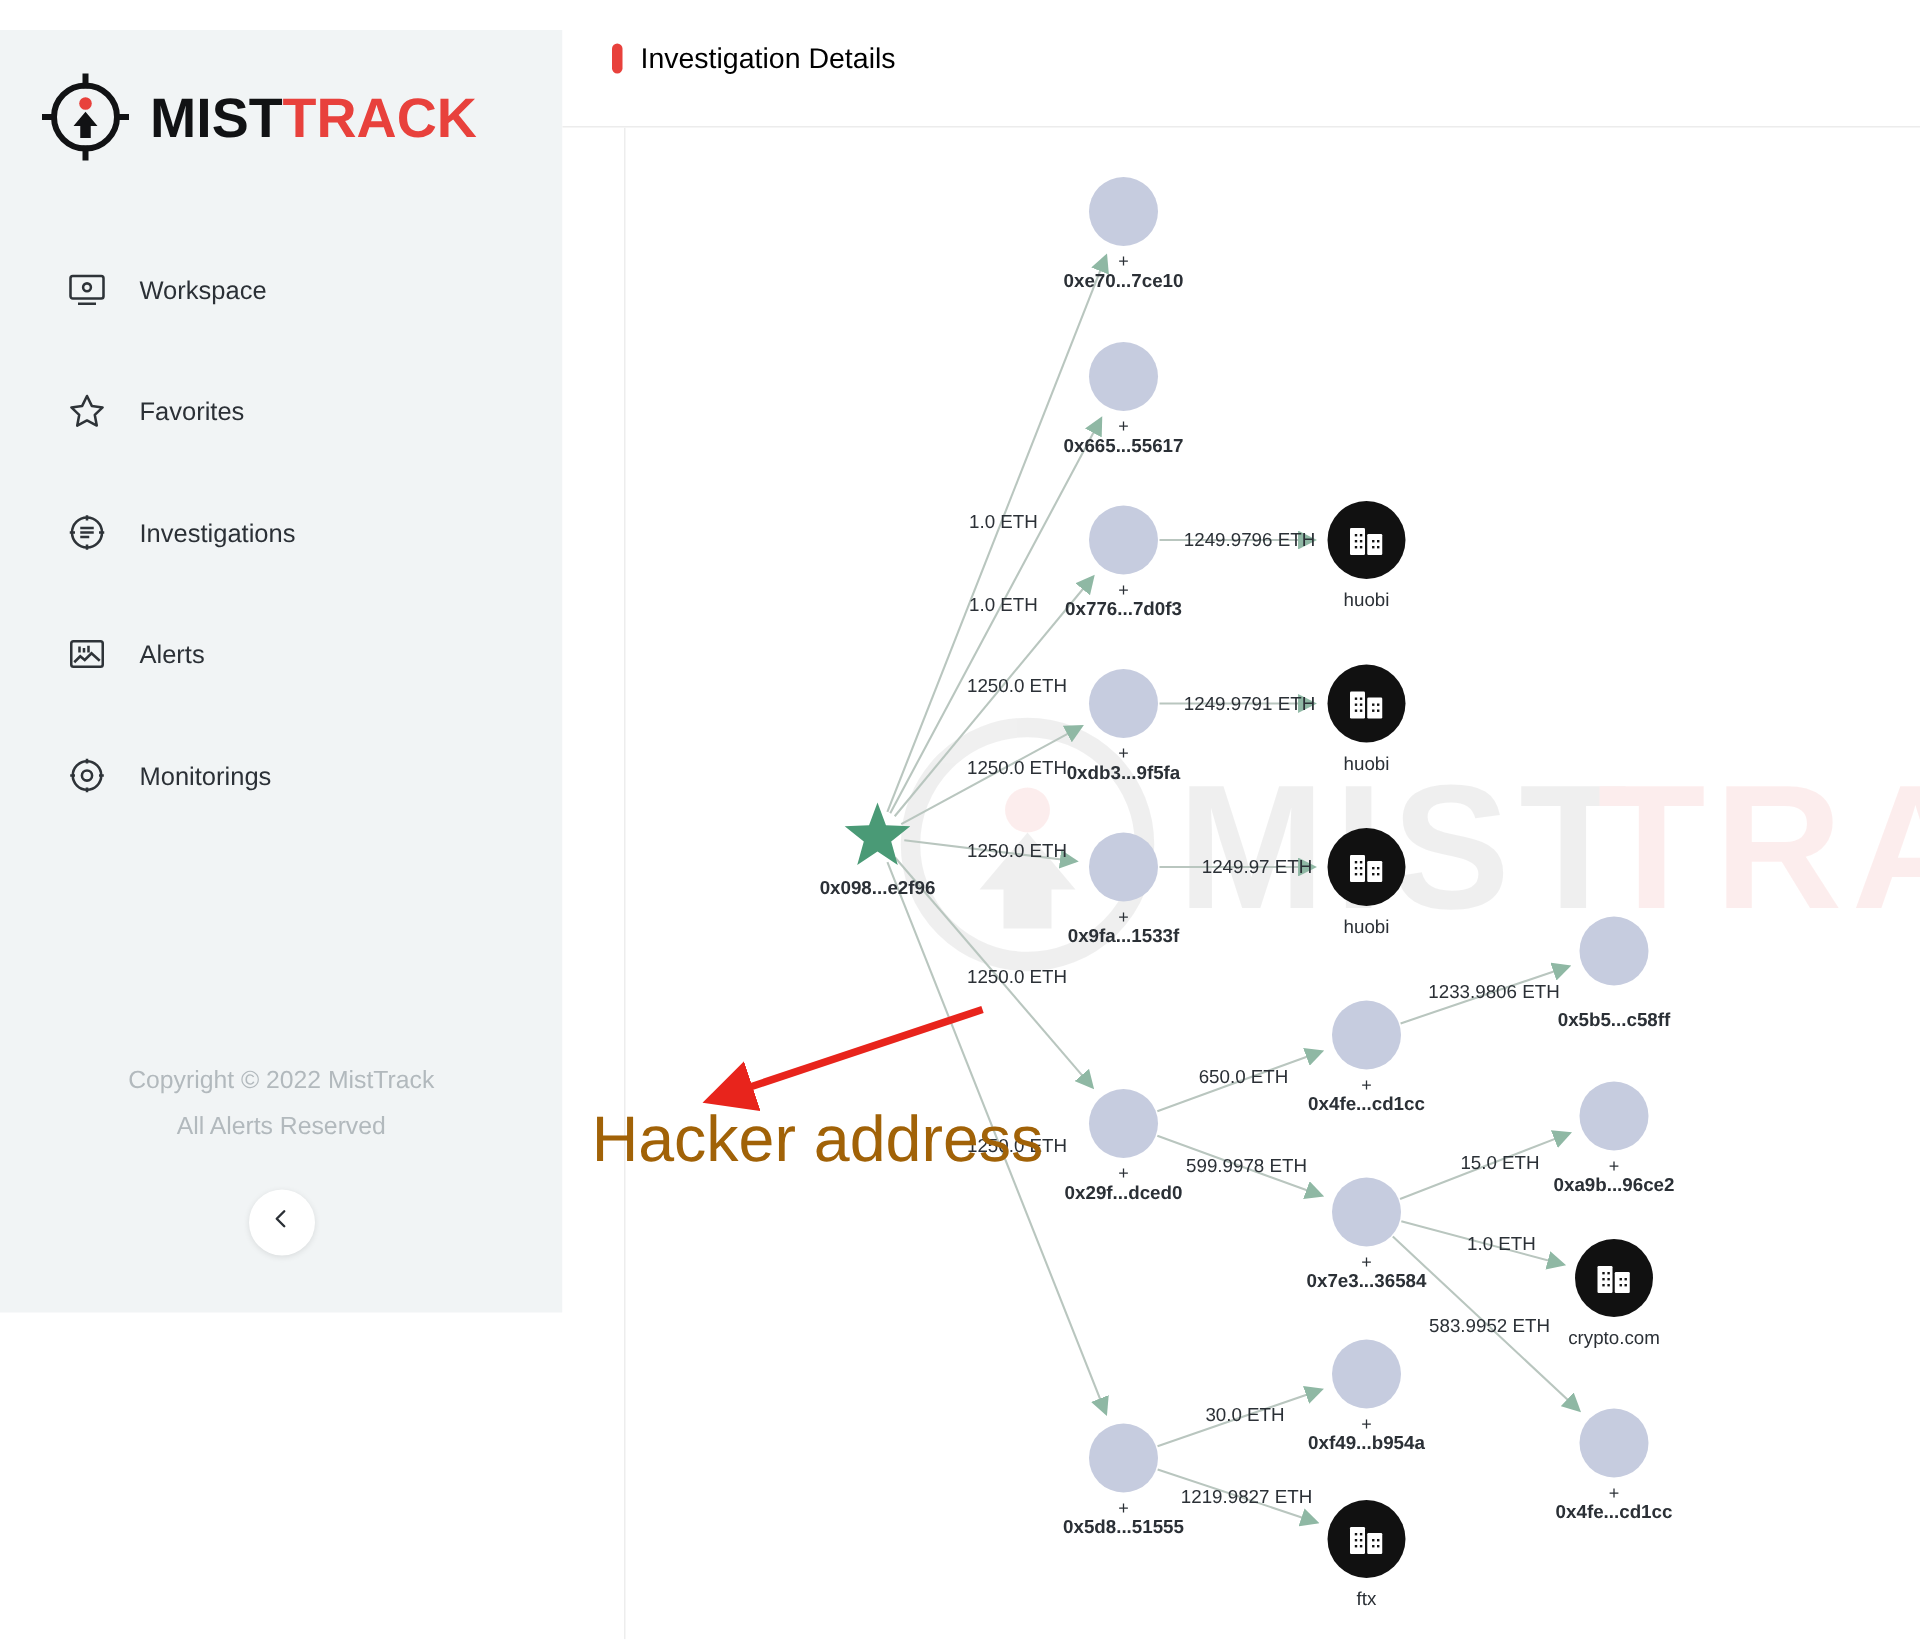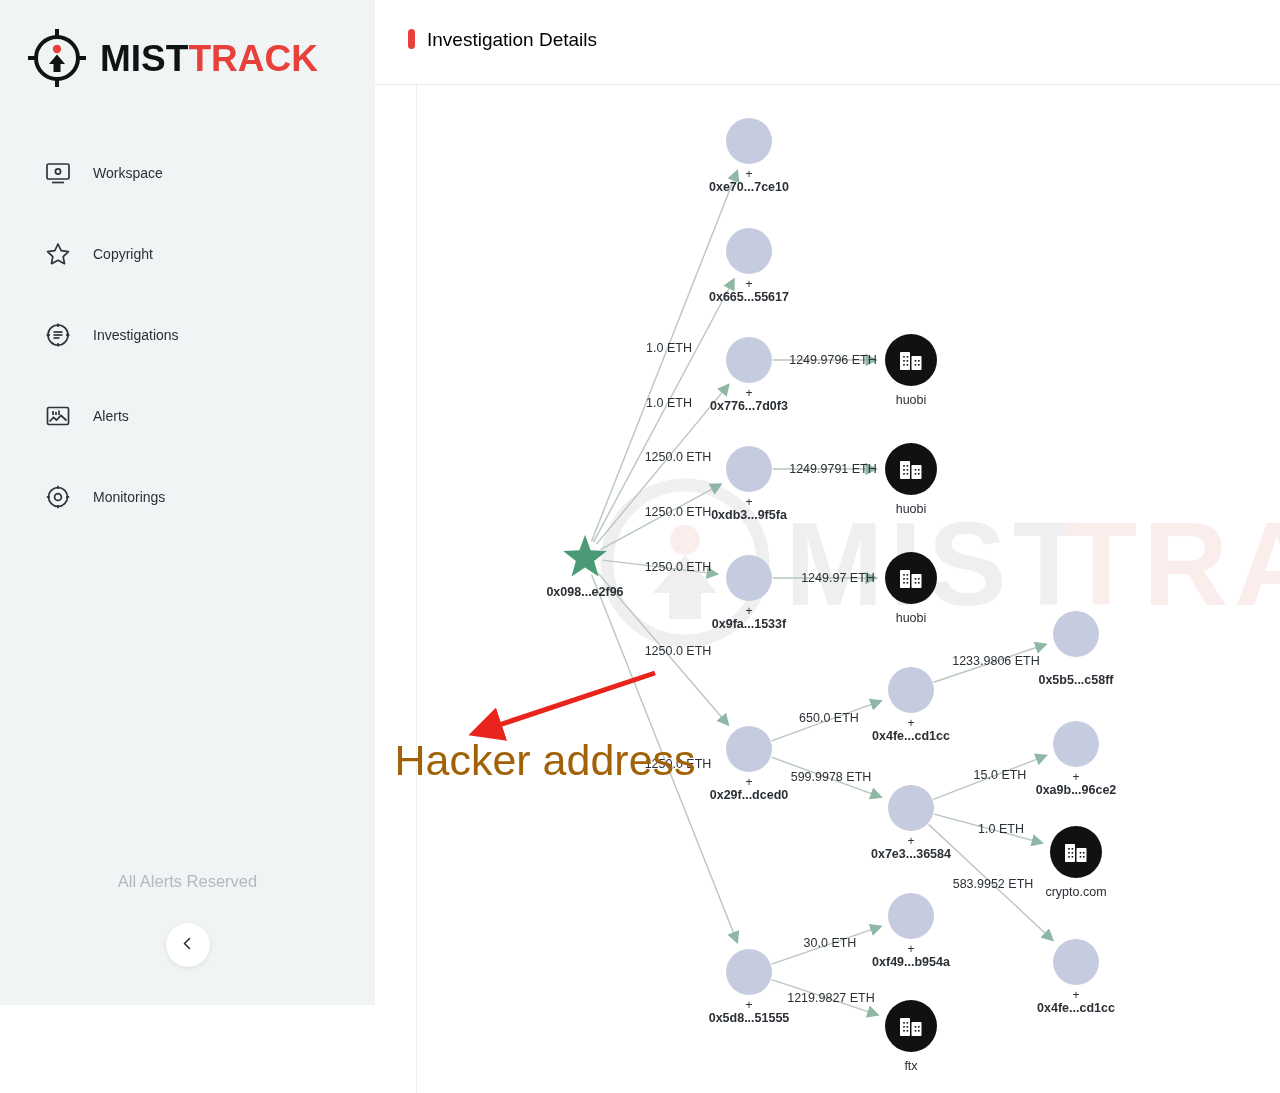--- a/index.html
+++ b/index.html
@@ -5,40 +5,40 @@
   * { box-sizing: border-box; margin: 0; padding: 0; }
   html, body {
     width: 1280px; height: 1093px;
     font-family: "Liberation Sans", sans-serif;
     background: #ffffff; overflow: hidden;
   }
   #app { position: relative; width: 1280px; height: 1093px; display: flex; }
 
   
   #sidebar {
-    position: relative; width: 375px; height: 1005px;
-    background: #f1f4f5; flex: 0 0 375px;
+    position: relative; width: 375px; height: 855px;
+    background: #f1f4f5; flex: 0 0 375px; margin-top: 20px;
   }
   #logo-row {
     position: absolute; left: 26px; top: 27px;
     display: flex; align-items: center; gap: 12px;
   }
   #logo-mark { width: 62px; height: 62px; flex: 0 0 62px; }
   #logo-text { font-size: 37px; font-weight: 700; letter-spacing: 0px; line-height: 1; }
   #logo-text .mist { color: #111214; }
   #logo-text .track { color: #e8413c; }
 
   #nav { position: absolute; left: 0; top: 148px; width: 100%; }
   .nav-item {
     display: flex; align-items: center; gap: 22px;
     height: 50px; padding-left: 45px; cursor: pointer;
     margin-bottom: 31px;
   }
   .nav-icon { width: 26px; height: 26px; flex: 0 0 26px; color: #2e3338; }
-  .nav-label { font-size: 14px; color: #2b3036; line-height: 1; }
+  .nav-label { font-size: 17px; color: #2b3036; line-height: 1; }
 
   #footer {
     position: absolute; left: 0; bottom: 0; width: 100%;
     padding-bottom: 38px; text-align: center;
   }
   .copy-line { font-size: 16.5px; color: #b2b9bd; line-height: 31px; }
   #collapse-btn {
     width: 44px; height: 44px; border-radius: 50%;
     background: #ffffff; margin: 26px auto 0;
     display: flex; align-items: center; justify-content: center;
@@ -115,21 +115,21 @@
         </span>
         <span class="nav-label">Workspace</span>
       </div>
 
       <div class="nav-item">
         <span class="nav-icon">
           <svg viewBox="0 0 26 26" width="26" height="26" fill="none" stroke="currentColor" stroke-width="1.7" stroke-linejoin="round">
             <path d="M13 3 L16.2 9.6 L23.4 10.6 L18.2 15.6 L19.5 22.7 L13 19.3 L6.5 22.7 L7.8 15.6 L2.6 10.6 L9.8 9.6 Z"></path>
           </svg>
         </span>
-        <span class="nav-label">Copyright</span>
+        <span class="nav-label">Favorites</span>
       </div>
 
       <div class="nav-item">
         <span class="nav-icon">
           <svg viewBox="0 0 26 26" width="26" height="26" fill="none" stroke="currentColor" stroke-width="1.7">
             <circle cx="13" cy="13" r="10"></circle>
             <line x1="13" y1="1.5" x2="13" y2="5"></line>
             <line x1="13" y1="21" x2="13" y2="24.5"></line>
             <line x1="1.5" y1="13" x2="5" y2="13"></line>
             <line x1="21" y1="13" x2="24.5" y2="13"></line>
@@ -164,20 +164,21 @@
             <line x1="1.8" y1="13" x2="5" y2="13"></line>
             <line x1="21" y1="13" x2="24.2" y2="13"></line>
           </svg>
         </span>
         <span class="nav-label">Monitorings</span>
       </div>
 
     </nav>
 
     <div id="footer">
+      <div class="copy-line">Copyright © 2022 MistTrack</div>
       <div class="copy-line">All Alerts Reserved</div>
       <div id="collapse-btn">
         <span>
           <svg viewBox="0 0 15 15" width="15" height="15" fill="none" stroke="currentColor" stroke-width="1.6" stroke-linecap="round" stroke-linejoin="round">
             <polyline points="9.5,2.5 4.5,7.5 9.5,12.5"></polyline>
           </svg>
         </span>
       </div>
     </div>
 

